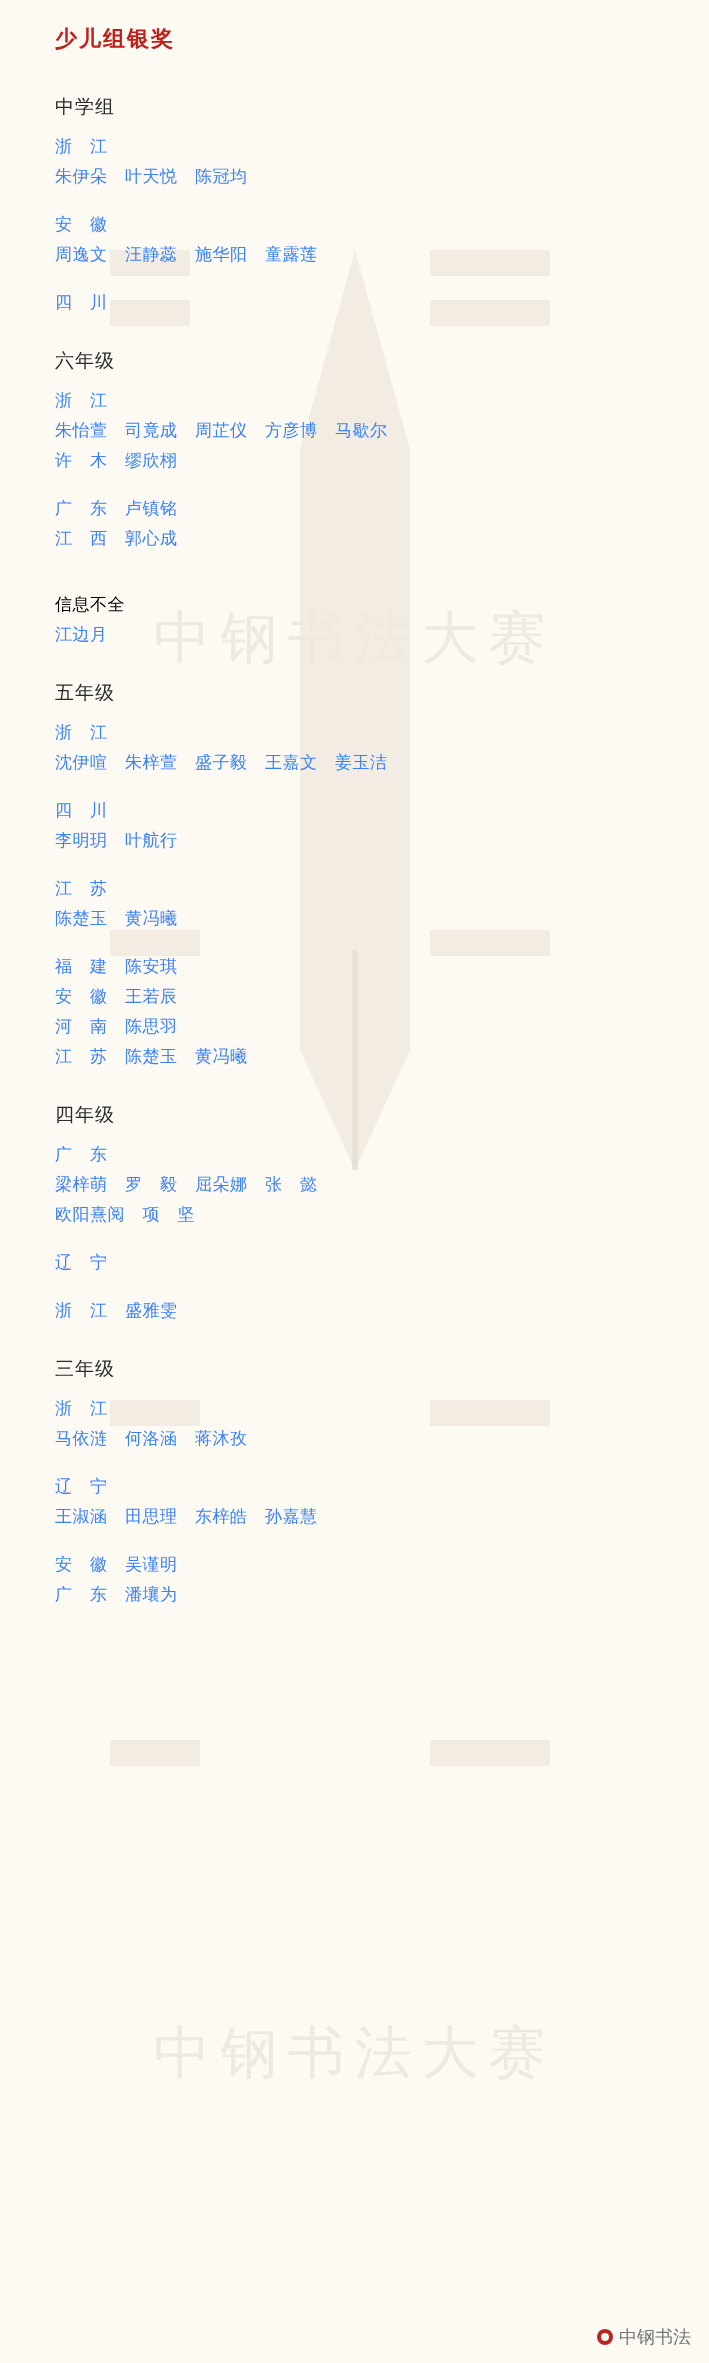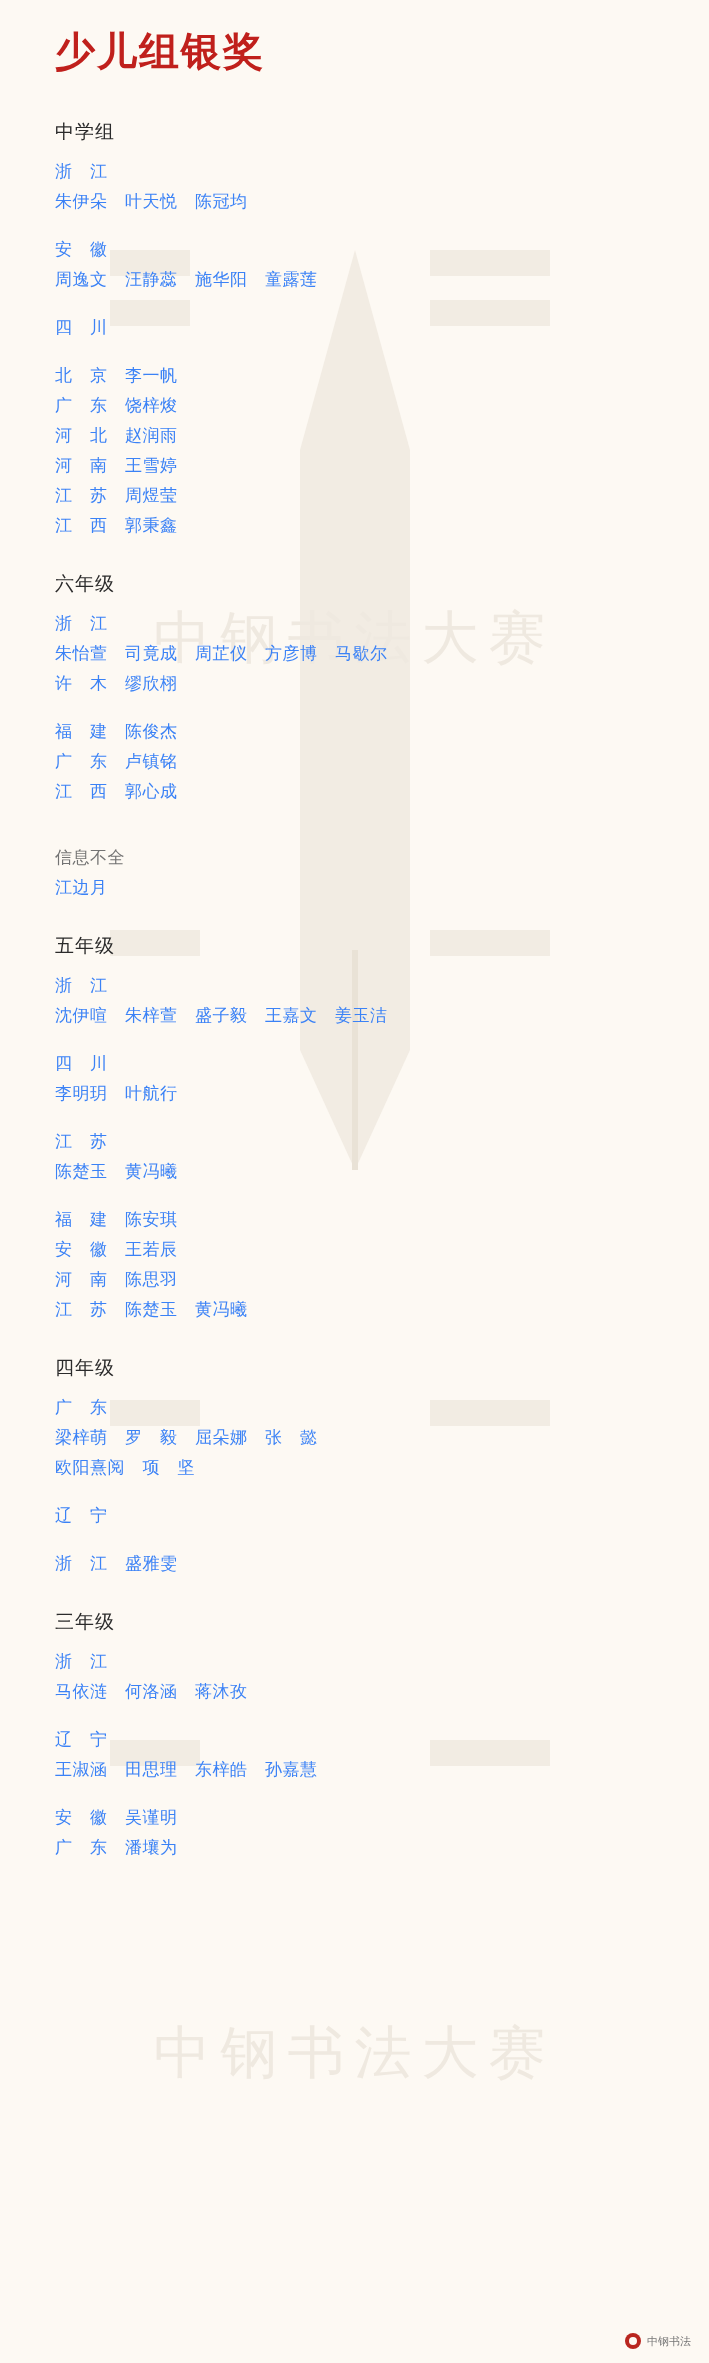--- a/index.html
+++ b/index.html
@@ -47,21 +47,21 @@
   .wm-block{
     position:absolute;
     background:#f2ece3;
   }
 
   .content{position:relative;z-index:2;}
 
   .title{
     margin:0;
     padding:24px 0 10px 55px;
-    font-size:40px;
+    font-size:22px;
     font-weight:bold;
     color:#c0201c;
     letter-spacing:2px;
     font-family:"DejaVu Serif","Liberation Serif",serif;
   }
 
   .section{
     padding-left:55px;
     padding-right:52px;
   }
@@ -72,30 +72,30 @@
     letter-spacing:1px;
   }
   .group{margin-bottom:18px;}
   .line{
     font-size:17px;
     line-height:30px;
     color:#3b82f6;
     white-space:pre;
     letter-spacing:0.5px;
   }
-  .line.note{color:#737373;margin-top:36px;}
+  .line.note{color:#000000;margin-top:36px;}
 
   .footer{
     position:absolute;
     right:18px;
     bottom:14px;
     display:flex;
     align-items:center;
     gap:6px;
-    font-size:11px;
+    font-size:18px;
     color:#777;
     z-index:3;
   }
   .footer .logo{
     width:16px;height:16px;border-radius:50%;
     background:#b9261f;
     display:inline-block;
     position:relative;
   }
   .footer .logo::after{
@@ -141,39 +141,30 @@
         <div class="line">浙　江</div>
         <div class="line">朱伊朵　叶天悦　陈冠均</div>
       </div>
       <div class="group">
         <div class="line">安　徽</div>
         <div class="line">周逸文　汪静蕊　施华阳　童露莲</div>
       </div>
       <div class="group">
         <div class="line">四　川</div>
       </div>
-      <div class="group">
-        <div class="line">北　京　李一帆</div>
-        <div class="line">广　东　饶梓焌</div>
-        <div class="line">河　北　赵润雨</div>
-        <div class="line">河　南　王雪婷</div>
-        <div class="line">江　苏　周煜莹</div>
-        <div class="line">江　西　郭秉鑫</div>
-      </div>
     </div>
 
     <div class="section">
       <div class="section-title">六年级</div>
       <div class="group">
         <div class="line">浙　江</div>
         <div class="line">朱怡萱　司竟成　周芷仪　方彦博　马歇尔</div>
         <div class="line">许　木　缪欣栩</div>
       </div>
       <div class="group">
-        <div class="line">福　建　陈俊杰</div>
         <div class="line">广　东　卢镇铭</div>
         <div class="line">江　西　郭心成</div>
       </div>
       <div class="group">
         <div class="line note">信息不全</div>
         <div class="line">江边月</div>
       </div>
     </div>
 
     <div class="section">

